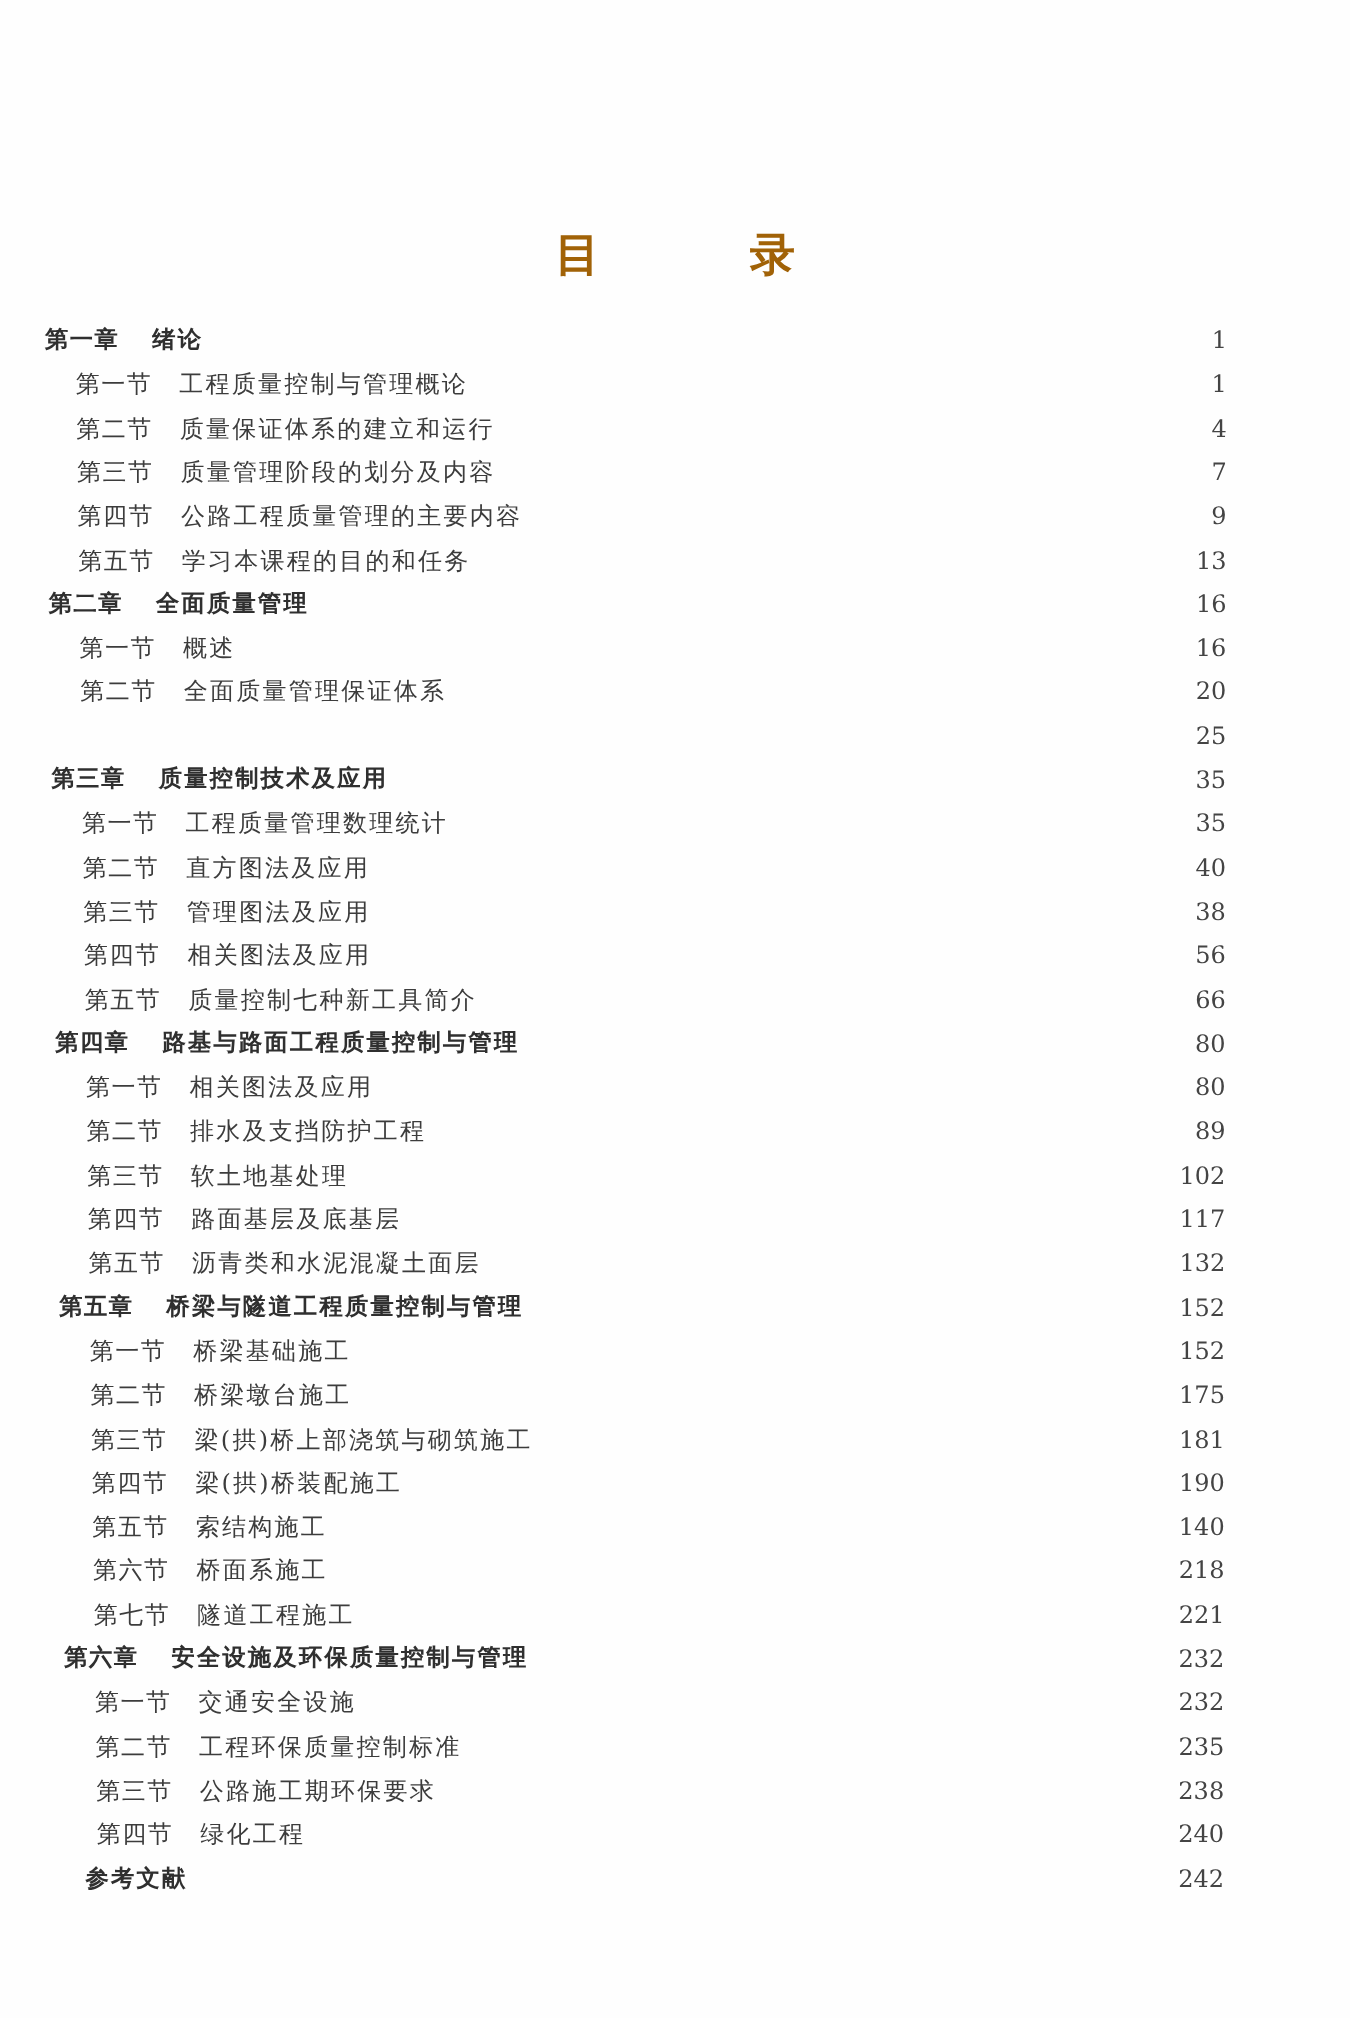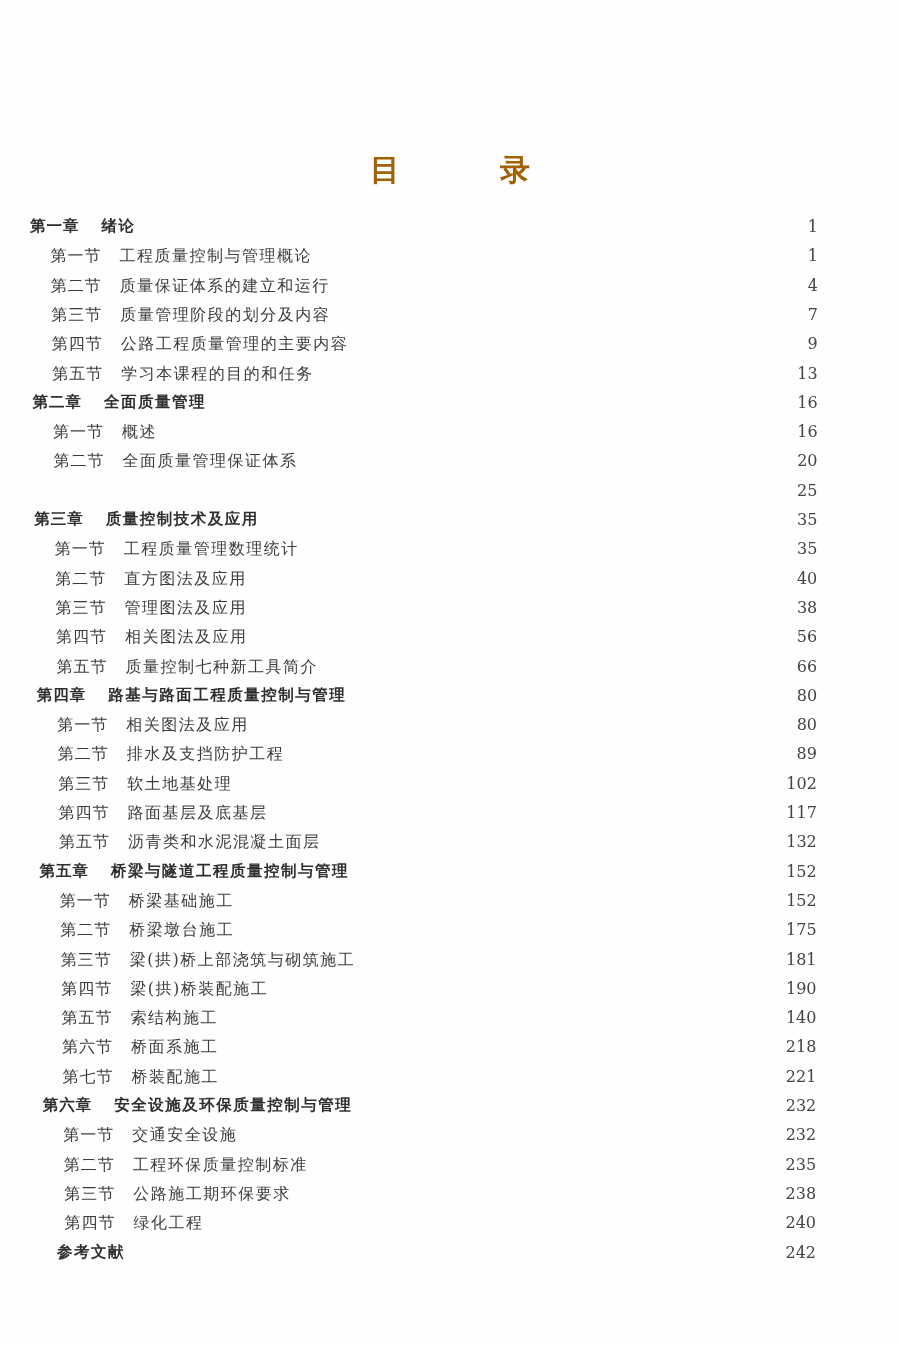--- a/index.html
+++ b/index.html
@@ -244,21 +244,21 @@
         <span class="label"><span class="num">第五节</span><span class="name">索结构施工</span></span>
         <span class="leader"></span>
         <span class="page-num">140</span>
       </div>
       <div class="row section" style="top: 820.4px; left: 62px; width: 754.4px;">
         <span class="label"><span class="num">第六节</span><span class="name">桥面系施工</span></span>
         <span class="leader"></span>
         <span class="page-num">218</span>
       </div>
       <div class="row section" style="top: 849.7px; left: 62.4286px; width: 753.914px;">
-        <span class="label"><span class="num">第七节</span><span class="name">桥装配施工</span></span>
+        <span class="label"><span class="num">第七节</span><span class="name">隧道工程施工</span></span>
         <span class="leader"></span>
         <span class="page-num">221</span>
       </div>
       <div class="row chapter" style="top: 879px; left: 42.8571px; width: 773.429px;">
         <span class="label"><span class="num">第六章</span><span class="name">安全设施及环保质量控制与管理</span></span>
         <span class="leader"></span>
         <span class="page-num">232</span>
       </div>
       <div class="row section" style="top: 908.3px; left: 63.2857px; width: 752.943px;">
         <span class="label"><span class="num">第一节</span><span class="name">交通安全设施</span></span>

